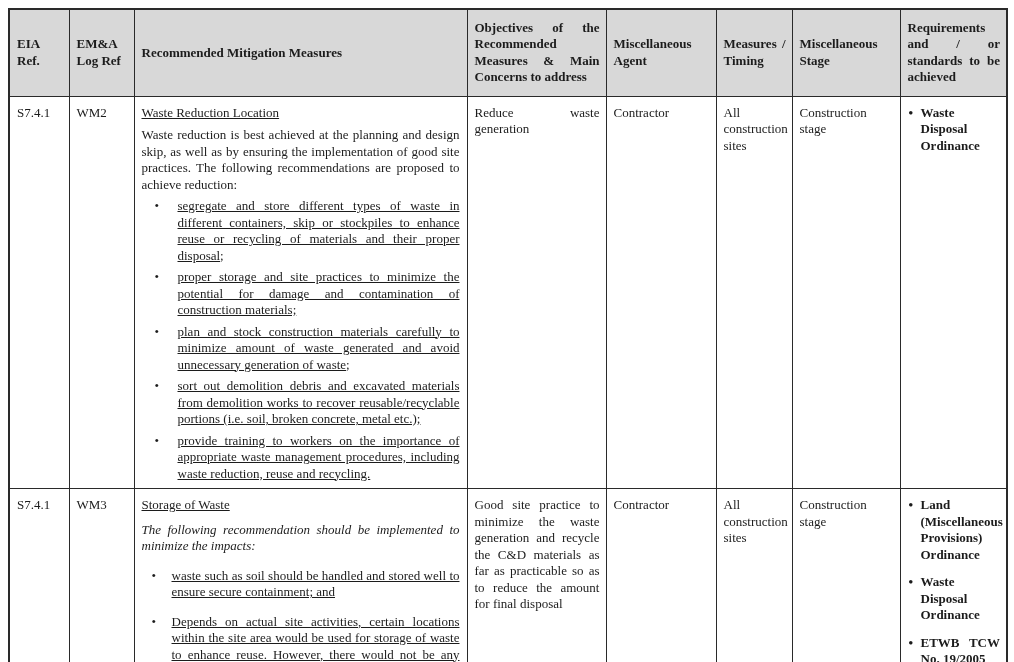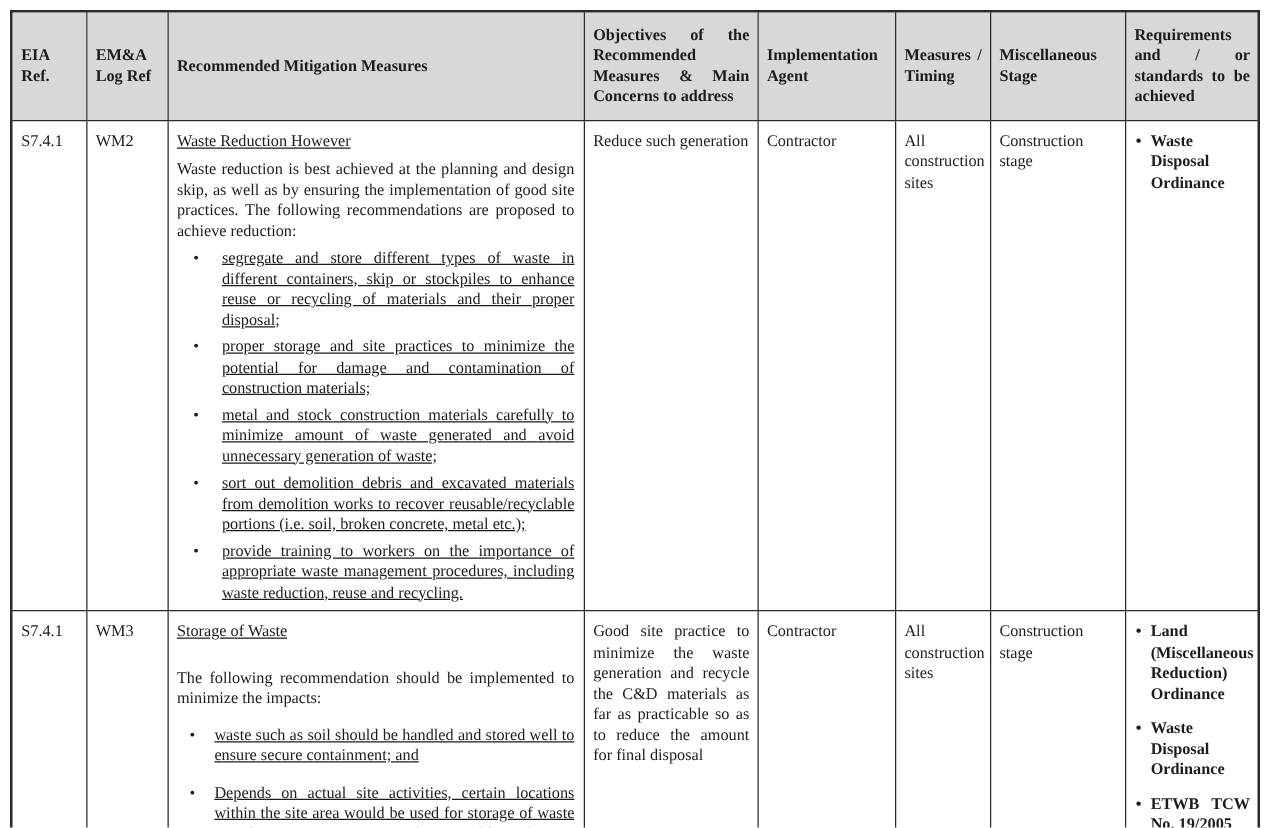--- a/index.html
+++ b/index.html
@@ -50,21 +50,21 @@
     padding-left:36px;
     margin-top:5px;
     text-align:justify;
     text-decoration:underline;
   }
   ul.bullets li::before{
     content:"\2022";
     position:absolute;
     left:13px;
   }
-  tbody tr:nth-child(2) .measure-intro{margin-top:20px;margin-bottom:1px;}
+  tbody tr:nth-child(2) .measure-intro{margin-top:8px;margin-bottom:1px;font-style:italic;}
   tbody tr:nth-child(2) ul.bullets li{margin-top:13px;padding-left:30px;}
   tbody tr:nth-child(2) ul.bullets li::before{left:10px;}
   td.cell-objectives{text-align:justify;}
   ul.req-bullets{list-style:none;font-weight:bold;}
   ul.req-bullets li{
     position:relative;
     padding-left:13px;
     text-align:justify;
     margin-top:0;
   }
@@ -89,42 +89,42 @@
       <col style="width:76px">
       <col style="width:108px">
       <col style="width:107px">
     </colgroup>
     <thead>
       <tr>
         <th>EIA Ref.</th>
         <th>EM&amp;A Log Ref</th>
         <th>Recommended Mitigation Measures</th>
         <th>Objectives of the Recommended Measures &amp; Main Concerns to address</th>
-        <th>Implementation Agent</th>
+        <th>Miscellaneous Agent</th>
         <th>Measures / Timing</th>
         <th>Miscellaneous Stage</th>
         <th>Requirements and / or standards to be achieved</th>
       </tr>
     </thead>
     <tbody id="table-body">
   <tr>
     <td class="cell-eia-ref">S7.4.1</td>
     <td class="cell-log-ref">WM2</td>
     <td class="cell-measures">
-      <div class="measure-heading">Waste Reduction However</div>
+      <div class="measure-heading">Waste Reduction Location</div>
       <p class="measure-intro">Waste reduction is best achieved at the planning and design skip, as well as by ensuring the implementation of good site practices. The following recommendations are proposed to achieve reduction:</p>
       <ul class="bullets">
               <li>segregate and store different types of waste in different containers, skip or stockpiles to enhance reuse or recycling of materials and their proper disposal;</li>
               <li>proper storage and site practices to minimize the potential for damage and contamination of construction materials;</li>
-              <li>metal and stock construction materials carefully to minimize amount of waste generated and avoid unnecessary generation of waste;</li>
+              <li>plan and stock construction materials carefully to minimize amount of waste generated and avoid unnecessary generation of waste;</li>
               <li>sort out demolition debris and excavated materials from demolition works to recover reusable/recyclable portions (i.e. soil, broken concrete, metal etc.);</li>
               <li>provide training to workers on the importance of appropriate waste management procedures, including waste reduction, reuse and recycling.</li>
             </ul>
     </td>
-    <td class="cell-objectives">Reduce such generation</td>
+    <td class="cell-objectives">Reduce waste generation</td>
     <td class="cell-agent">Contractor</td>
     <td class="cell-location">All construction sites</td>
     <td class="cell-stage">Construction stage</td>
     <td class="cell-requirements">
       <ul class="req-bullets">
               <li>Waste Disposal Ordinance</li>
             </ul>
     </td>
   </tr>
 
@@ -138,21 +138,21 @@
               <li>waste such as soil should be handled and stored well to ensure secure containment; and</li>
               <li>Depends on actual site activities, certain locations within the site area would be used for storage of waste to enhance reuse. However, there would not be any designated location for storage of waste, and the storage locations would need to be adjusted to suite actual site conditions;</li>
             </ul>
     </td>
     <td class="cell-objectives">Good site practice to minimize the waste generation and recycle the C&amp;D materials as far as practicable so as to reduce the amount for final disposal</td>
     <td class="cell-agent">Contractor</td>
     <td class="cell-location">All construction sites</td>
     <td class="cell-stage">Construction stage</td>
     <td class="cell-requirements">
       <ul class="req-bullets">
-              <li>Land (Miscellaneous Reduction) Ordinance</li>
+              <li>Land (Miscellaneous Provisions) Ordinance</li>
               <li>Waste Disposal Ordinance</li>
               <li>ETWB TCW No. 19/2005</li>
             </ul>
     </td>
   </tr>
 </tbody>
   </table>
 </div>
 
 </body></html>

